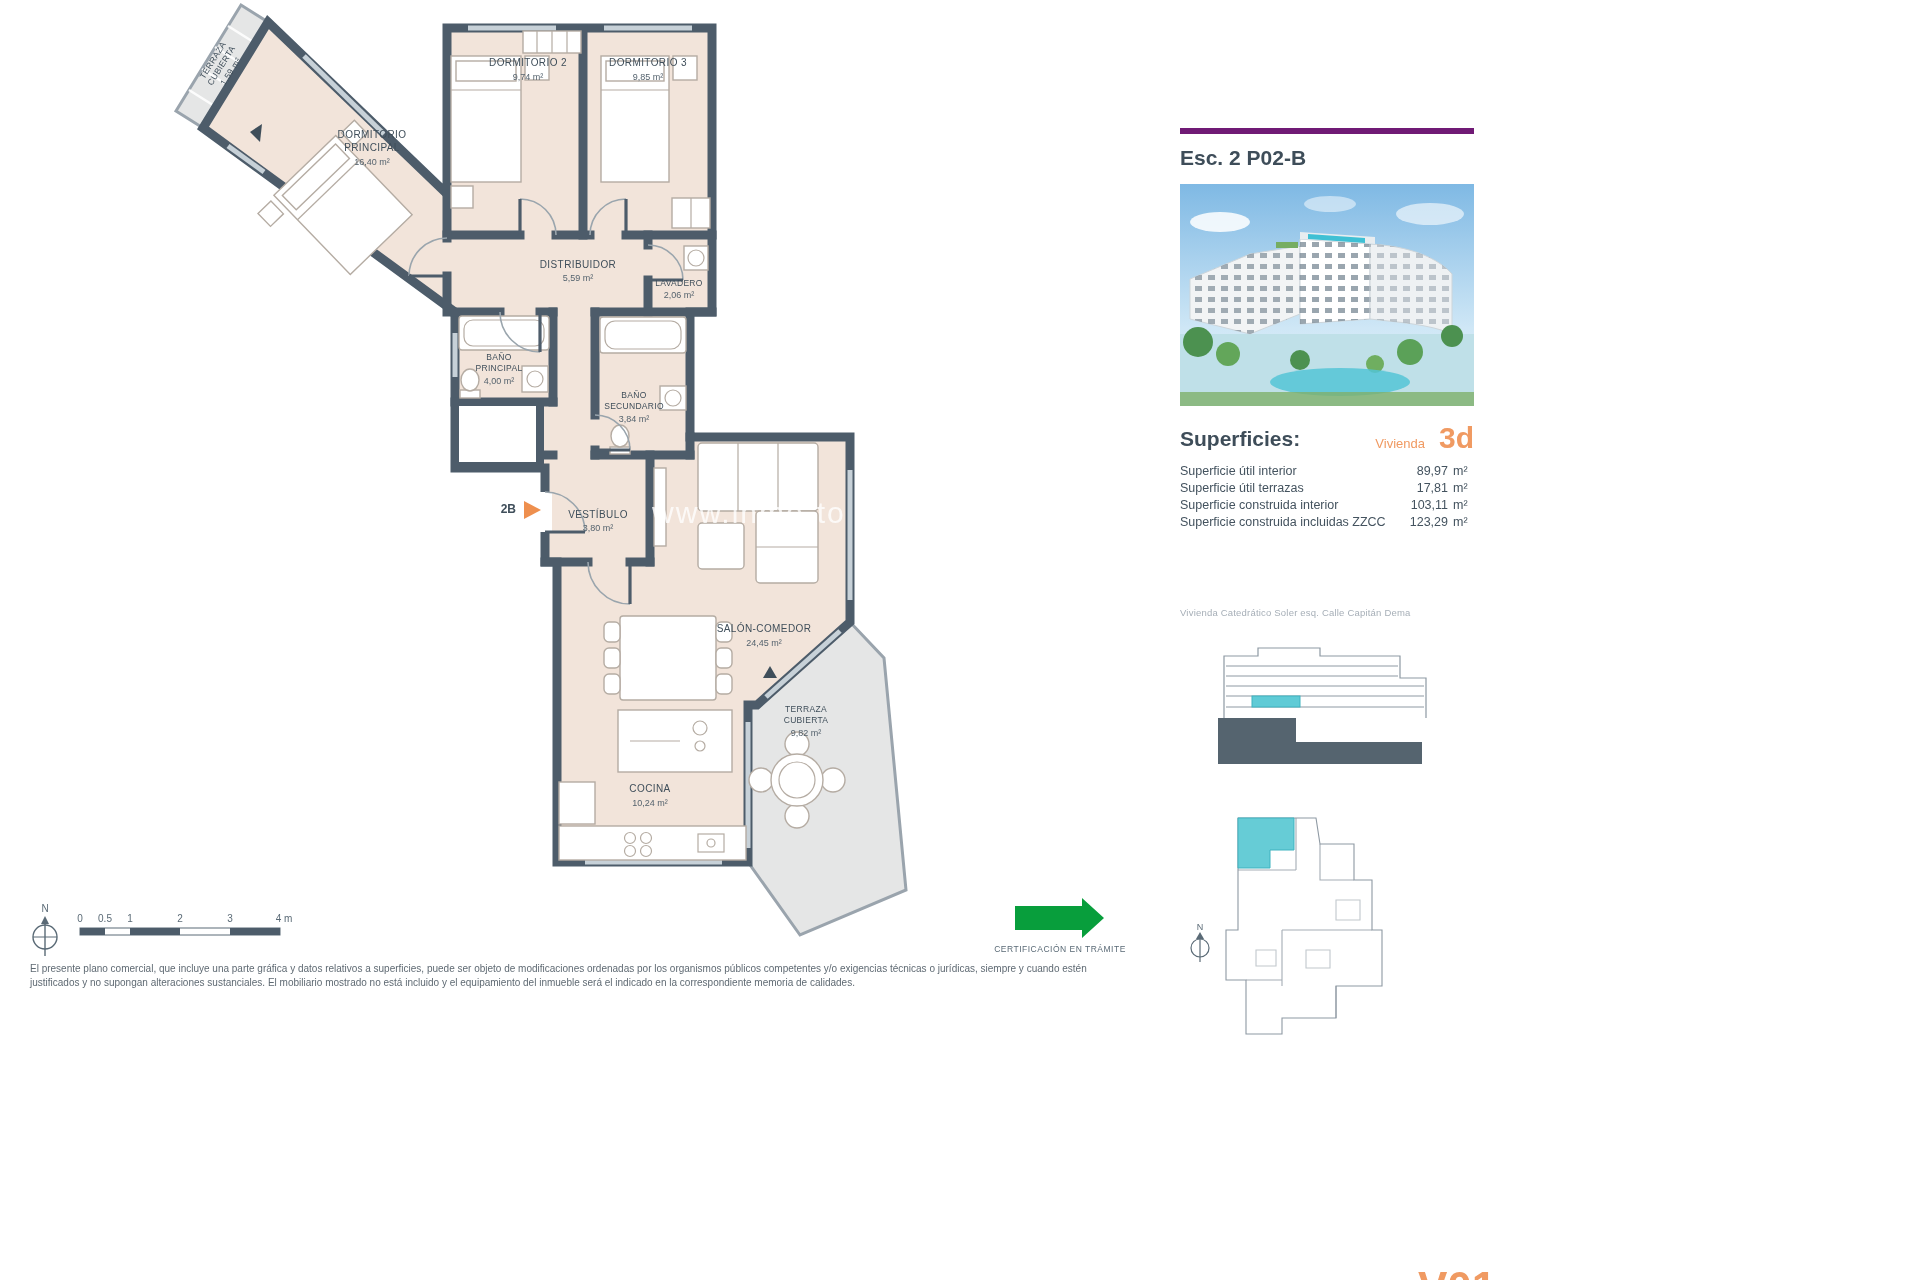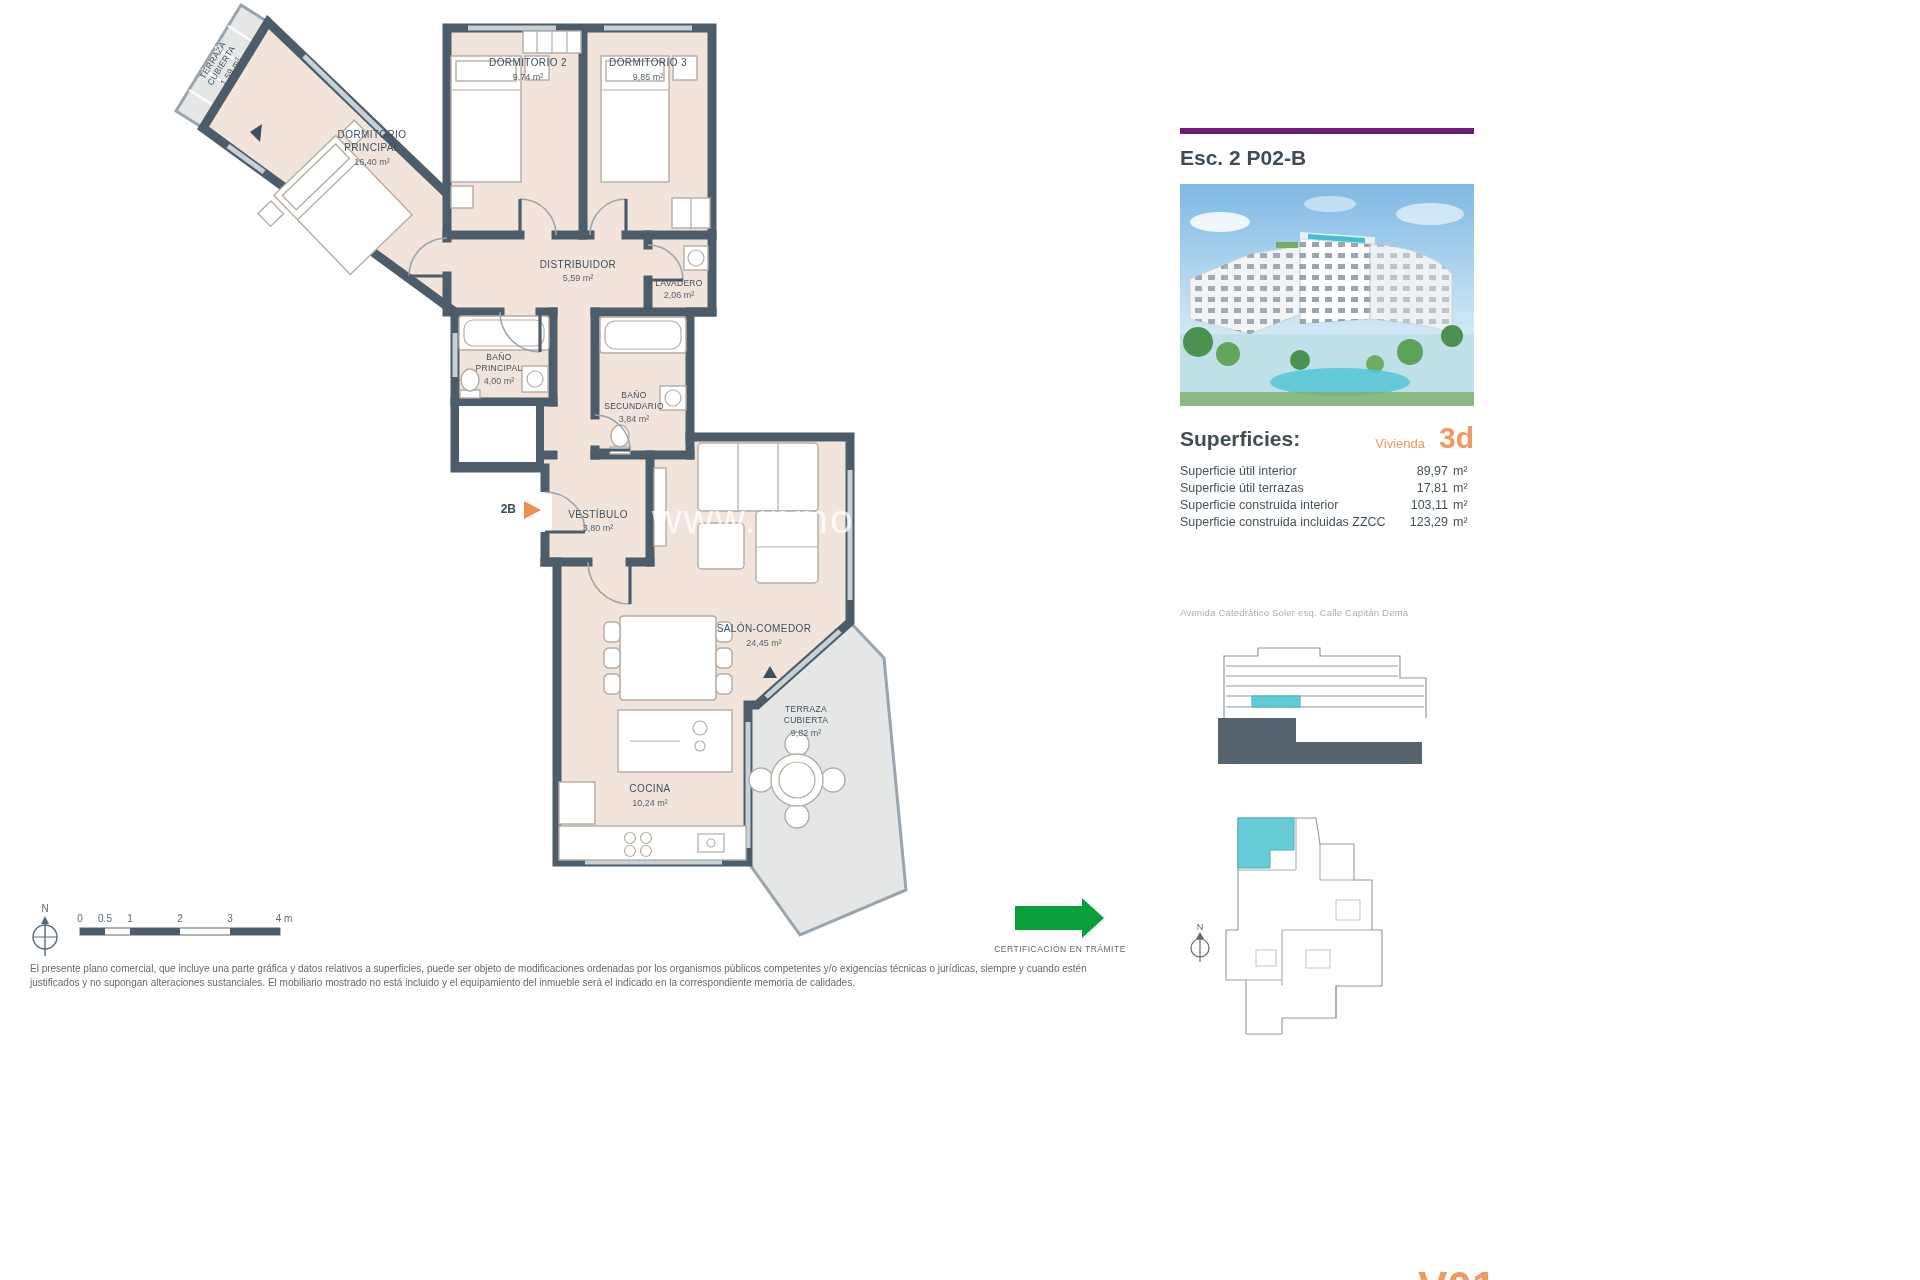--- a/index.html
+++ b/index.html
@@ -12,21 +12,21 @@
   .win{stroke:#c7d1d8;stroke-width:5;fill:none}
   .arc{stroke:#9aa5ad;stroke-width:1.6;fill:none}
   .leaf{stroke:#4d5c6a;stroke-width:3.2}
   .furn{fill:#ffffff;stroke:#b5aca3;stroke-width:1.4}
   .fline{stroke:#b5aca3;stroke-width:1.2;fill:none}
   .rl{font-size:10px;fill:#3f4e5a;text-anchor:middle;letter-spacing:.4px}
   .rls{font-size:8.5px;fill:#3f4e5a;text-anchor:middle;letter-spacing:.3px}
   .ra{font-size:9px;fill:#55636e;text-anchor:middle}
   .meta{font-size:10px;fill:#5a6a76;text-anchor:middle}
   
-  .watermark{position:absolute;left:652px;top:496px;font-size:41px;letter-spacing:2px;color:rgba(255,255,255,.78);pointer-events:none}
+  .watermark{position:absolute;left:652px;top:496px;font-size:30px;letter-spacing:2px;color:rgba(255,255,255,.78);pointer-events:none}
   
   .sidebar{position:absolute;left:1180px;top:128px;width:294px;border-top:6px solid #701a75;color:#44535f}
   .sb-title{margin-top:12px;font-size:21px;font-weight:bold;color:#3e4d59}
   .render{margin-top:14px;width:294px;height:222px;overflow:hidden;background:#cfe7f6}
   .sup-head{margin-top:18px;display:flex;align-items:flex-end;justify-content:space-between}
   .sup-title{font-size:21px;font-weight:bold;color:#3e4d59}
   .viv{display:flex;align-items:baseline;gap:14px;color:#f09a62}
   .viv-label{font-size:13px}
   .viv-code{font-size:30px;font-weight:bold;line-height:.9}
   .sup-table{margin-top:12px}
@@ -392,21 +392,21 @@
         <span class="sup-val">103,11</span>
         <span class="sup-unit">m²</span>
       </div>
       <div class="sup-row">
         <span class="sup-label">Superficie construida incluidas ZZCC</span>
         <span class="sup-val">123,29</span>
         <span class="sup-unit">m²</span>
       </div>
     </div>
 
-    <div class="address">Avenida Catedrático Soler esq. Calle Capitán Dema</div>
+    <div class="address">Vivienda Catedrático Soler esq. Calle Capitán Dema</div>
 
     <svg class="section-svg" width="250" height="172" viewBox="0 0 250 172">
       <g stroke="#8e99a3" stroke-width="1.2" fill="none">
         <path d="M24 92 V30 H58 V22 H120 V30 H200 V52 H226 V92"></path>
         <path d="M26 40 H198 M26 50 H198 M26 60 H224 M26 70 H224 M26 81 H224" stroke-width="1"></path>
       </g>
       <rect x="52" y="70" width="48" height="11" fill="#5fcbd6" stroke="#3fb3c0"></rect>
       <rect x="18" y="92" width="78" height="46" fill="#55646f"></rect>
       <rect x="96" y="116" width="126" height="22" fill="#55646f"></rect>
     </svg>

